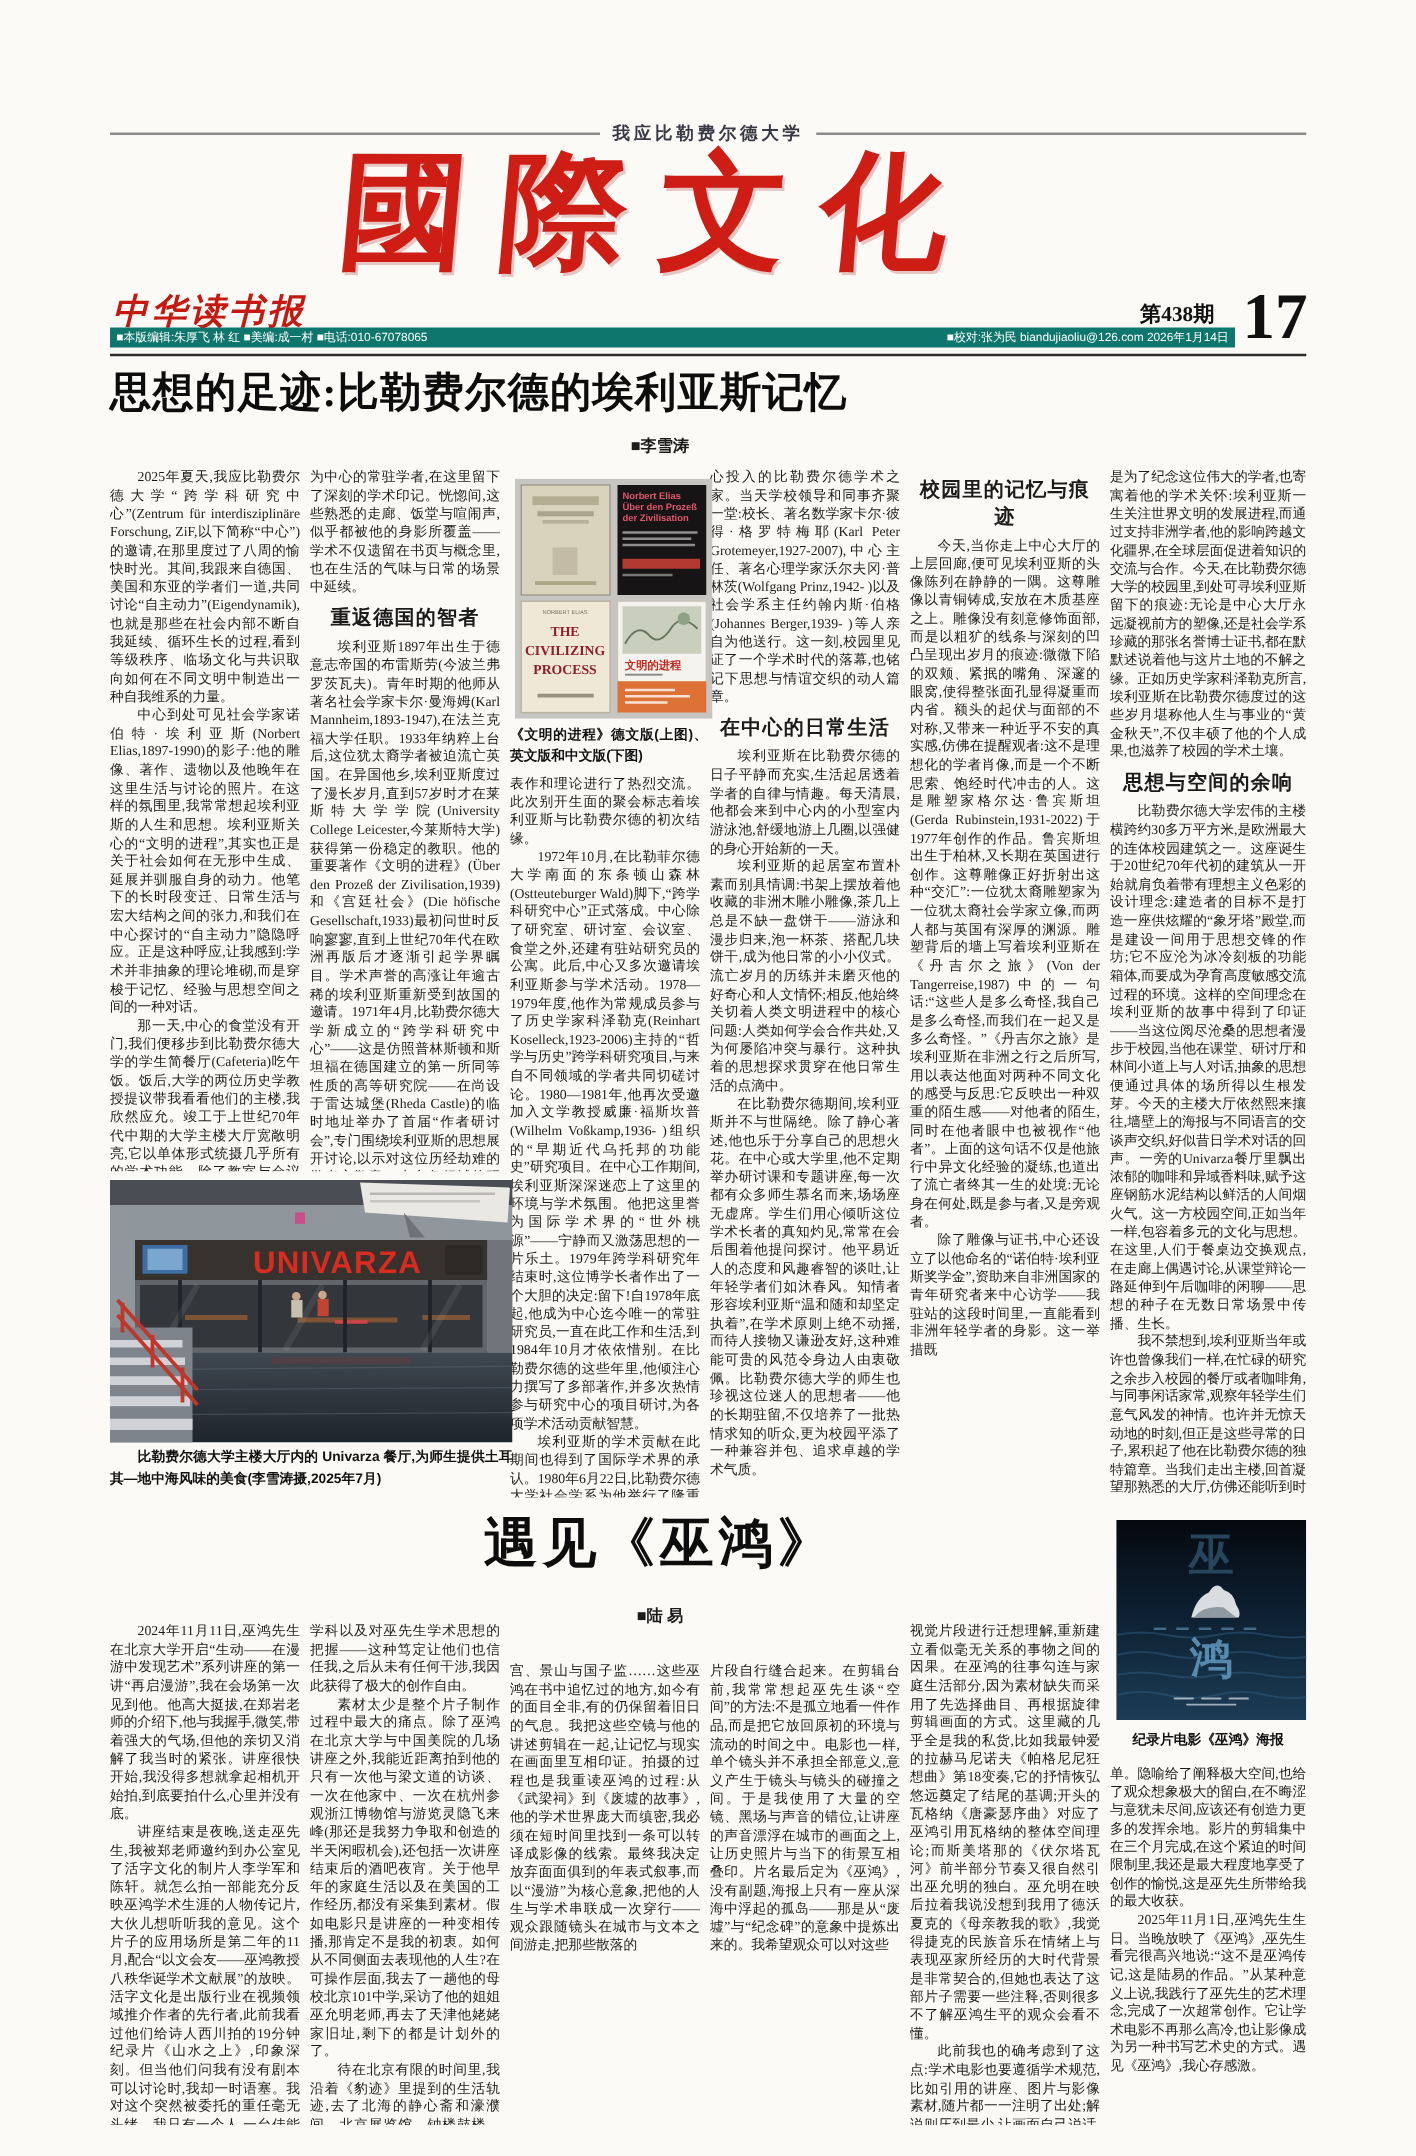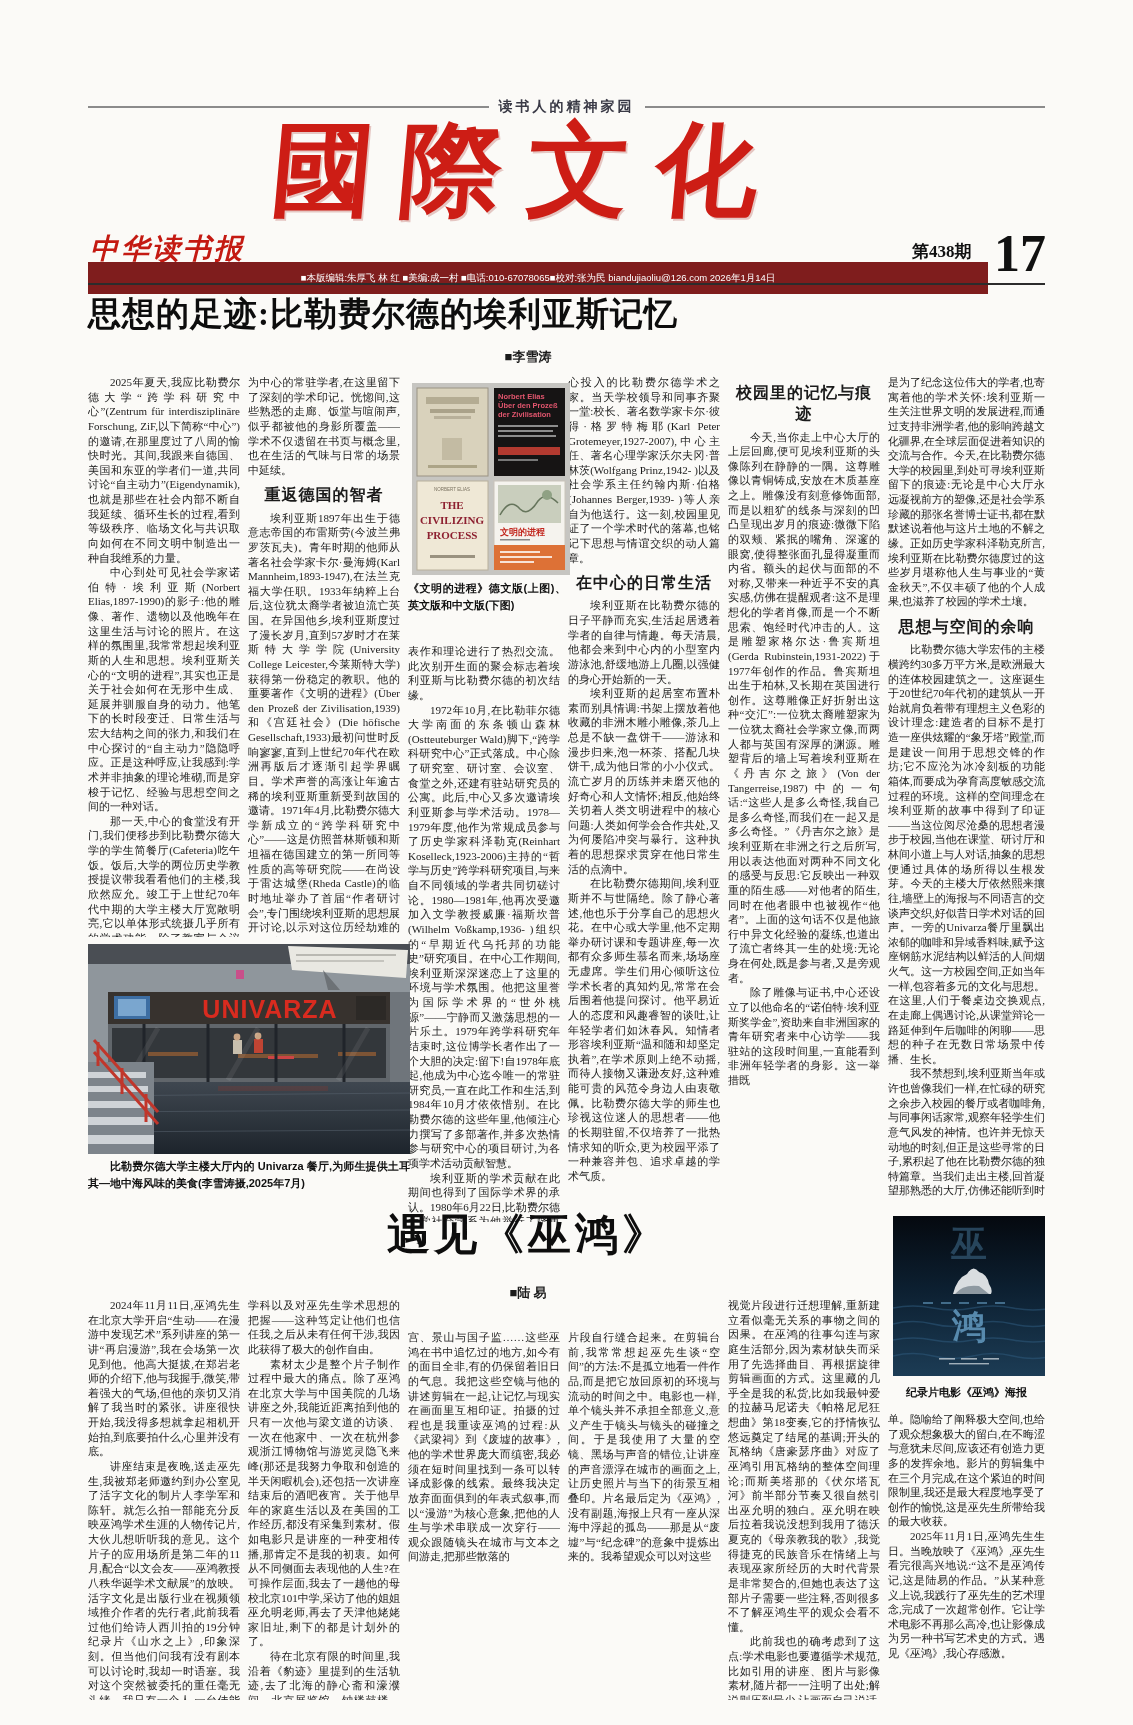--- a/index.html
+++ b/index.html
@@ -10,23 +10,23 @@
   .motto-row .rule{flex:1;height:2px;background:#8b8b8b;}
   .motto{font-size:14px;font-weight:bold;color:#3a3a46;letter-spacing:3px;
          font-family:"Liberation Sans","DejaVu Sans",sans-serif;}
   .masthead-title{position:absolute;top:112px;left:88px;width:880px;text-align:center;
          font-size:102px;font-weight:900;color:#cd1d15;letter-spacing:26px;line-height:1.15;
          transform:skewX(-5deg);text-shadow:2px 2px 0 rgba(150,15,8,.22);white-space:nowrap;}
   .paper-logo{position:absolute;top:230px;left:90px;font-size:28px;font-weight:bold;font-style:italic;
          color:#c41a12;letter-spacing:3px;font-family:Liberation Mono, monospace;}
   .issue-no{position:absolute;top:240px;left:912px;width:80px;font-size:17px;font-weight:bold;color:#111;}
   .page-no{position:absolute;top:228px;left:994px;font-size:52px;font-weight:bold;color:#111;line-height:1;}
-  .info-bar{position:absolute;top:262px;left:88px;width:900px;height:16px;background:#7f1d1d;
-         color:#fff;font-size:9.5px;display:flex;justify-content:center;align-items:center;
-         padding:16px 5px;box-sizing:border-box;font-family:"Liberation Sans","DejaVu Sans",sans-serif;white-space:nowrap;overflow:hidden;}
+  .info-bar{position:absolute;top:262px;left:88px;width:900px;height:16px;background:#0f766e;
+         color:#fff;font-size:9.5px;display:flex;justify-content:space-between;align-items:center;
+         padding:0 5px;box-sizing:border-box;font-family:"Liberation Sans","DejaVu Sans",sans-serif;white-space:nowrap;overflow:hidden;}
   .head-rule{position:absolute;top:283px;left:88px;width:957px;height:2px;background:#2c2c2c;}
   
   .a1-title{position:absolute;top:292px;left:88px;width:880px;margin:0;text-align:left;
          font-size:33px;font-weight:900;letter-spacing:1px;color:#0d0d0d;}
   .a-byline{position:absolute;left:88px;width:880px;text-align:center;font-size:13px;font-weight:bold;}
   .a1-byline{top:348px;}
   .col{position:absolute;overflow:hidden;font-size:11px;line-height:1.33;text-align:justify;}
   .col p.para{margin:0;text-indent:2em;}
   .col p.para.pc{text-indent:0;}
   .col h3.subhead{margin:7px 0 5px;font-size:16px;font-weight:bold;text-align:center;letter-spacing:1px;}
@@ -41,21 +41,21 @@
          font-size:43px;font-weight:900;letter-spacing:4px;color:#0d0d0d;}
   .a2-byline{top:1284px;}
 </style>
 </head>
 <body>
 
 <div class="page">
 
   <div class="motto-row">
     <span class="rule"></span>
-    <span class="motto">读书人的精神家园</span>
+    <span class="motto">我应比勒费尔德大学</span>
     <span class="rule"></span>
   </div>
   <div class="masthead-title">國際文化</div>
   <div class="paper-logo">中华读书报</div>
   <div class="issue-no">第438期</div>
   <div class="page-no">17</div>
   <div class="info-bar">
     <span>■本版编辑:朱厚飞 林 红 ■美编:成一村 ■电话:010-67078065</span>
     <span>■校对:张为民 biandujiaoliu@126.com 2026年1月14日</span>
   </div>
@@ -67,21 +67,21 @@
   <div class="col" style="left:88px;top:375px;width:152px;height:562px">
       <p class="para">2025年夏天,我应比勒费尔德大学“跨学科研究中心”(Zentrum für interdisziplinäre Forschung, ZiF,以下简称“中心”)的邀请,在那里度过了八周的愉快时光。其间,我跟来自德国、美国和东亚的学者们一道,共同讨论“自主动力”(Eigendynamik),也就是那些在社会内部不断自我延续、循环生长的过程,看到等级秩序、临场文化与共识取向如何在不同文明中制造出一种自我维系的力量。</p>
       <p class="para">中心到处可见社会学家诺伯特·埃利亚斯(Norbert Elias,1897-1990)的影子:他的雕像、著作、遗物以及他晚年在这里生活与讨论的照片。在这样的氛围里,我常常想起埃利亚斯的人生和思想。埃利亚斯关心的“文明的进程”,其实也正是关于社会如何在无形中生成、延展并驯服自身的动力。他笔下的长时段变迁、日常生活与宏大结构之间的张力,和我们在中心探讨的“自主动力”隐隐呼应。正是这种呼应,让我感到:学术并非抽象的理论堆砌,而是穿梭于记忆、经验与思想空间之间的一种对话。</p>
       <p class="para">那一天,中心的食堂没有开门,我们便移步到比勒费尔德大学的学生简餐厅(Cafeteria)吃午饭。饭后,大学的两位历史学教授提议带我看看他们的主楼,我欣然应允。竣工于上世纪70年代中期的大学主楼大厅宽敞明亮,它以单体形式统摄几乎所有的学术功能。除了教室与会议室,还散落着小卖部和餐馆,仿佛在学术与日常之间架起了一条自然的通道。其中,一家名为Univarza的土耳其餐馆格外惹眼。走近时,空气里飘荡着烤肉与香料的气息,伴随着师生们热烈的交谈声。土耳其老板迎上来,笑问我们要点些什么,我们只是摇头,说随便看看。两位教授边走边谈起校园往事:20世纪70年代、80年代,埃利亚斯常常在这家餐厅用餐。那时,他作</p>
     </div>
   <div class="col" style="left:248px;top:375px;width:152px;height:562px">
       <p class="para pc">为中心的常驻学者,在这里留下了深刻的学术印记。恍惚间,这些熟悉的走廊、饭堂与喧闹声,似乎都被他的身影所覆盖——学术不仅遗留在书页与概念里,也在生活的气味与日常的场景中延续。</p>
       <h3 class="subhead">重返德国的智者</h3>
       <p class="para">埃利亚斯1897年出生于德意志帝国的布雷斯劳(今波兰弗罗茨瓦夫)。青年时期的他师从著名社会学家卡尔·曼海姆(Karl Mannheim,1893-1947),在法兰克福大学任职。1933年纳粹上台后,这位犹太裔学者被迫流亡英国。在异国他乡,埃利亚斯度过了漫长岁月,直到57岁时才在莱斯特大学学院(University College Leicester,今莱斯特大学)获得第一份稳定的教职。他的重要著作《文明的进程》(Über den Prozeß der Zivilisation,1939)和《宫廷社会》(Die höfische Gesellschaft,1933)最初问世时反响寥寥,直到上世纪70年代在欧洲再版后才逐渐引起学界瞩目。学术声誉的高涨让年逾古稀的埃利亚斯重新受到故国的邀请。1971年4月,比勒费尔德大学新成立的“跨学科研究中心”——这是仿照普林斯顿和斯坦福在德国建立的第一所同等性质的高等研究院——在尚设于雷达城堡(Rheda Castle)的临时地址举办了首届“作者研讨会”,专门围绕埃利亚斯的思想展开讨论,以示对这位历经劫难的学者之敬意。来自各领域的研究者济济一堂,对埃利亚斯的代</p>
     </div>
-  <div class="col" style="left:408px;top:644px;width:152px;height:578px">
+  <div class="col" style="left:408px;top:620px;width:152px;height:578px">
       <p class="para pc">表作和理论进行了热烈交流。此次别开生面的聚会标志着埃利亚斯与比勒费尔德的初次结缘。</p>
       <p class="para">1972年10月,在比勒菲尔德大学南面的东条顿山森林(Ostteuteburger Wald)脚下,“跨学科研究中心”正式落成。中心除了研究室、研讨室、会议室、食堂之外,还建有驻站研究员的公寓。此后,中心又多次邀请埃利亚斯参与学术活动。1978—1979年度,他作为常规成员参与了历史学家科泽勒克(Reinhart Koselleck,1923-2006)主持的“哲学与历史”跨学科研究项目,与来自不同领域的学者共同切磋讨论。1980—1981年,他再次受邀加入文学教授威廉·福斯坎普(Wilhelm Voßkamp,1936- )组织的“早期近代乌托邦的功能史”研究项目。在中心工作期间,埃利亚斯深深迷恋上了这里的环境与学术氛围。他把这里誉为国际学术界的“世外桃源”——宁静而又激荡思想的一片乐土。1979年跨学科研究年结束时,这位博学长者作出了一个大胆的决定:留下!自1978年底起,他成为中心迄今唯一的常驻研究员,一直在此工作和生活,到1984年10月才依依惜别。在比勒费尔德的这些年里,他倾注心力撰写了多部著作,并多次热情参与研究中心的项目研讨,为各项学术活动贡献智慧。</p>
       <p class="para">埃利亚斯的学术贡献在此期间也得到了国际学术界的承认。1980年6月22日,比勒费尔德大学社会学系为他举行了隆重的名誉博士授予仪式。据说,那张名誉博士证书连同纪念章(原件至今珍藏在社会学系),由州议会议长代表总统颁发。1984年深秋,87岁的埃利亚斯在中心举行的欢送会上正式告别了他倾</p>
     </div>
   <div class="col" style="left:568px;top:375px;width:152px;height:815px">
       <p class="para pc">心投入的比勒费尔德学术之家。当天学校领导和同事齐聚一堂:校长、著名数学家卡尔·彼得·格罗特梅耶(Karl Peter Grotemeyer,1927-2007),中心主任、著名心理学家沃尔夫冈·普林茨(Wolfgang Prinz,1942- )以及社会学系主任约翰内斯·伯格(Johannes Berger,1939- )等人亲自为他送行。这一刻,校园里见证了一个学术时代的落幕,也铭记下思想与情谊交织的动人篇章。</p>
       <h3 class="subhead">在中心的日常生活</h3>
       <p class="para">埃利亚斯在比勒费尔德的日子平静而充实,生活起居透着学者的自律与情趣。每天清晨,他都会来到中心内的小型室内游泳池,舒缓地游上几圈,以强健的身心开始新的一天。</p>
       <p class="para">埃利亚斯的起居室布置朴素而别具情调:书架上摆放着他收藏的非洲木雕小雕像,茶几上总是不缺一盘饼干——游泳和漫步归来,泡一杯茶、搭配几块饼干,成为他日常的小小仪式。流亡岁月的历练并未磨灭他的好奇心和人文情怀;相反,他始终关切着人类文明进程中的核心问题:人类如何学会合作共处,又为何屡陷冲突与暴行。这种执着的思想探求贯穿在他日常生活的点滴中。</p>
       <p class="para">在比勒费尔德期间,埃利亚斯并不与世隔绝。除了静心著述,他也乐于分享自己的思想火花。在中心或大学里,他不定期举办研讨课和专题讲座,每一次都有众多师生慕名而来,场场座无虚席。学生们用心倾听这位学术长者的真知灼见,常常在会后围着他提问探讨。他平易近人的态度和风趣睿智的谈吐,让年轻学者们如沐春风。知情者形容埃利亚斯“温和随和却坚定执着”,在学术原则上绝不动摇,而待人接物又谦逊友好,这种难能可贵的风范令身边人由衷敬佩。比勒费尔德大学的师生也珍视这位迷人的思想者——他的长期驻留,不仅培养了一批热情求知的听众,更为校园平添了一种兼容并包、追求卓越的学术气质。</p>

